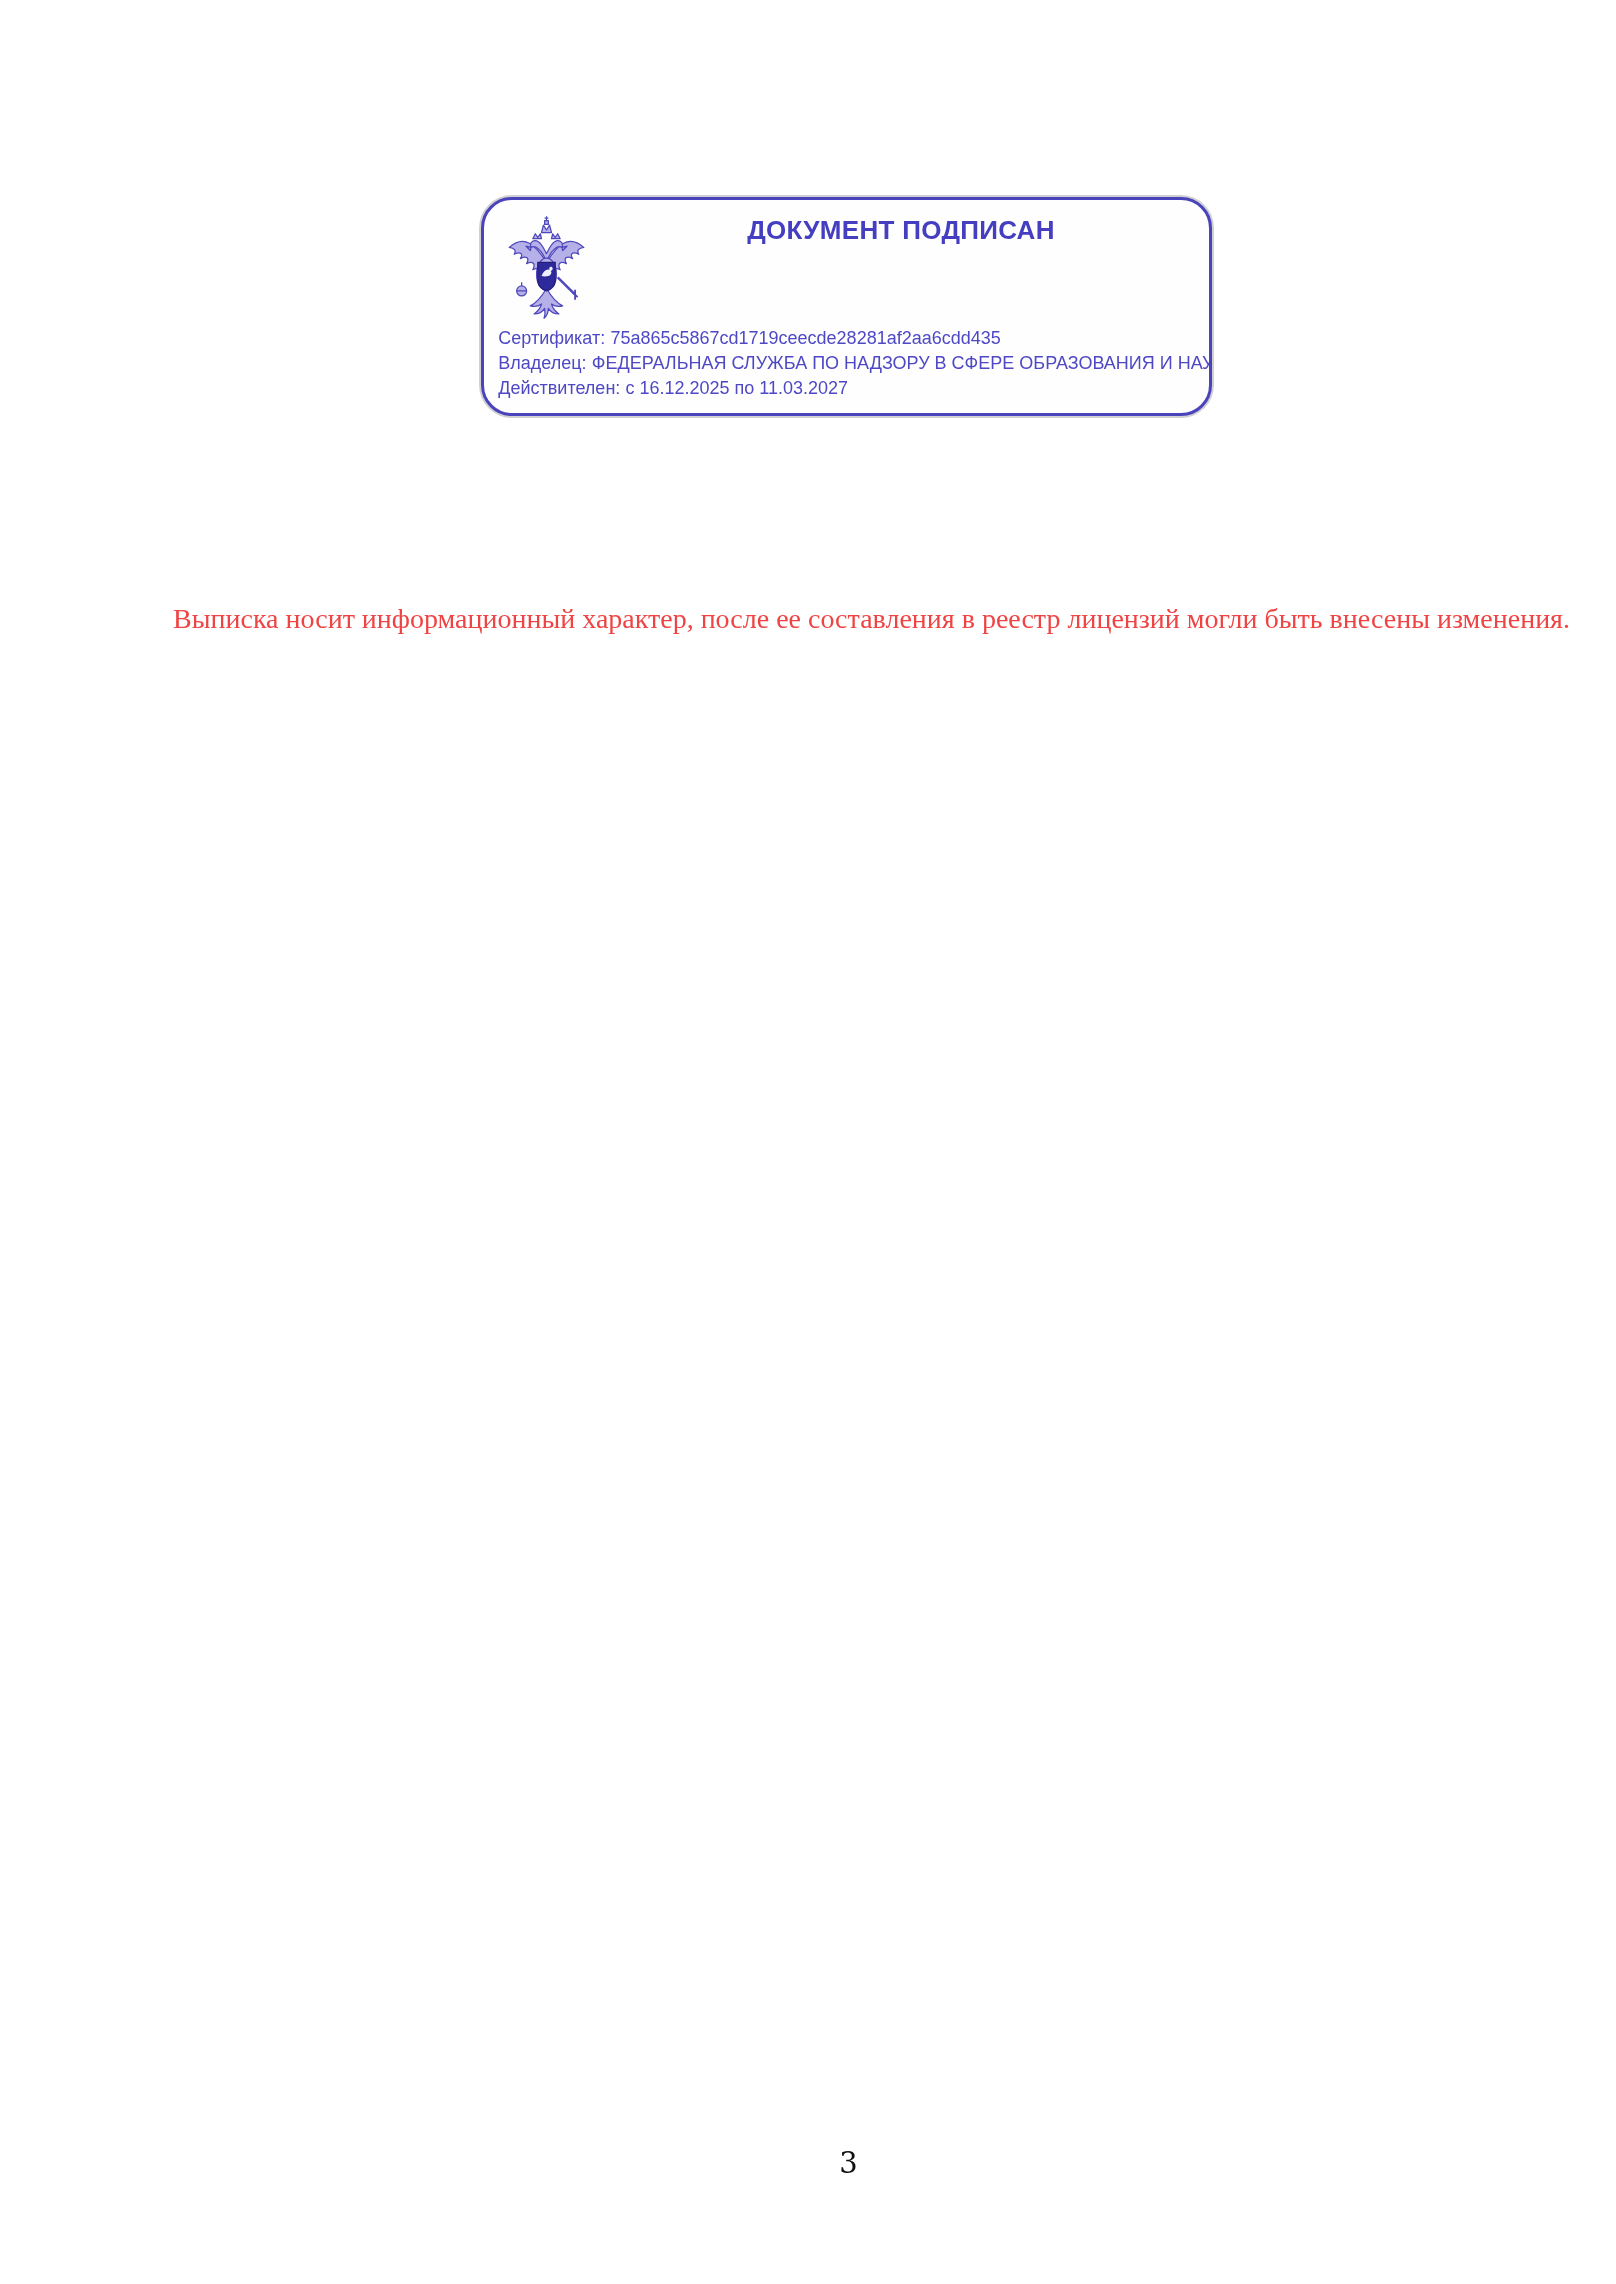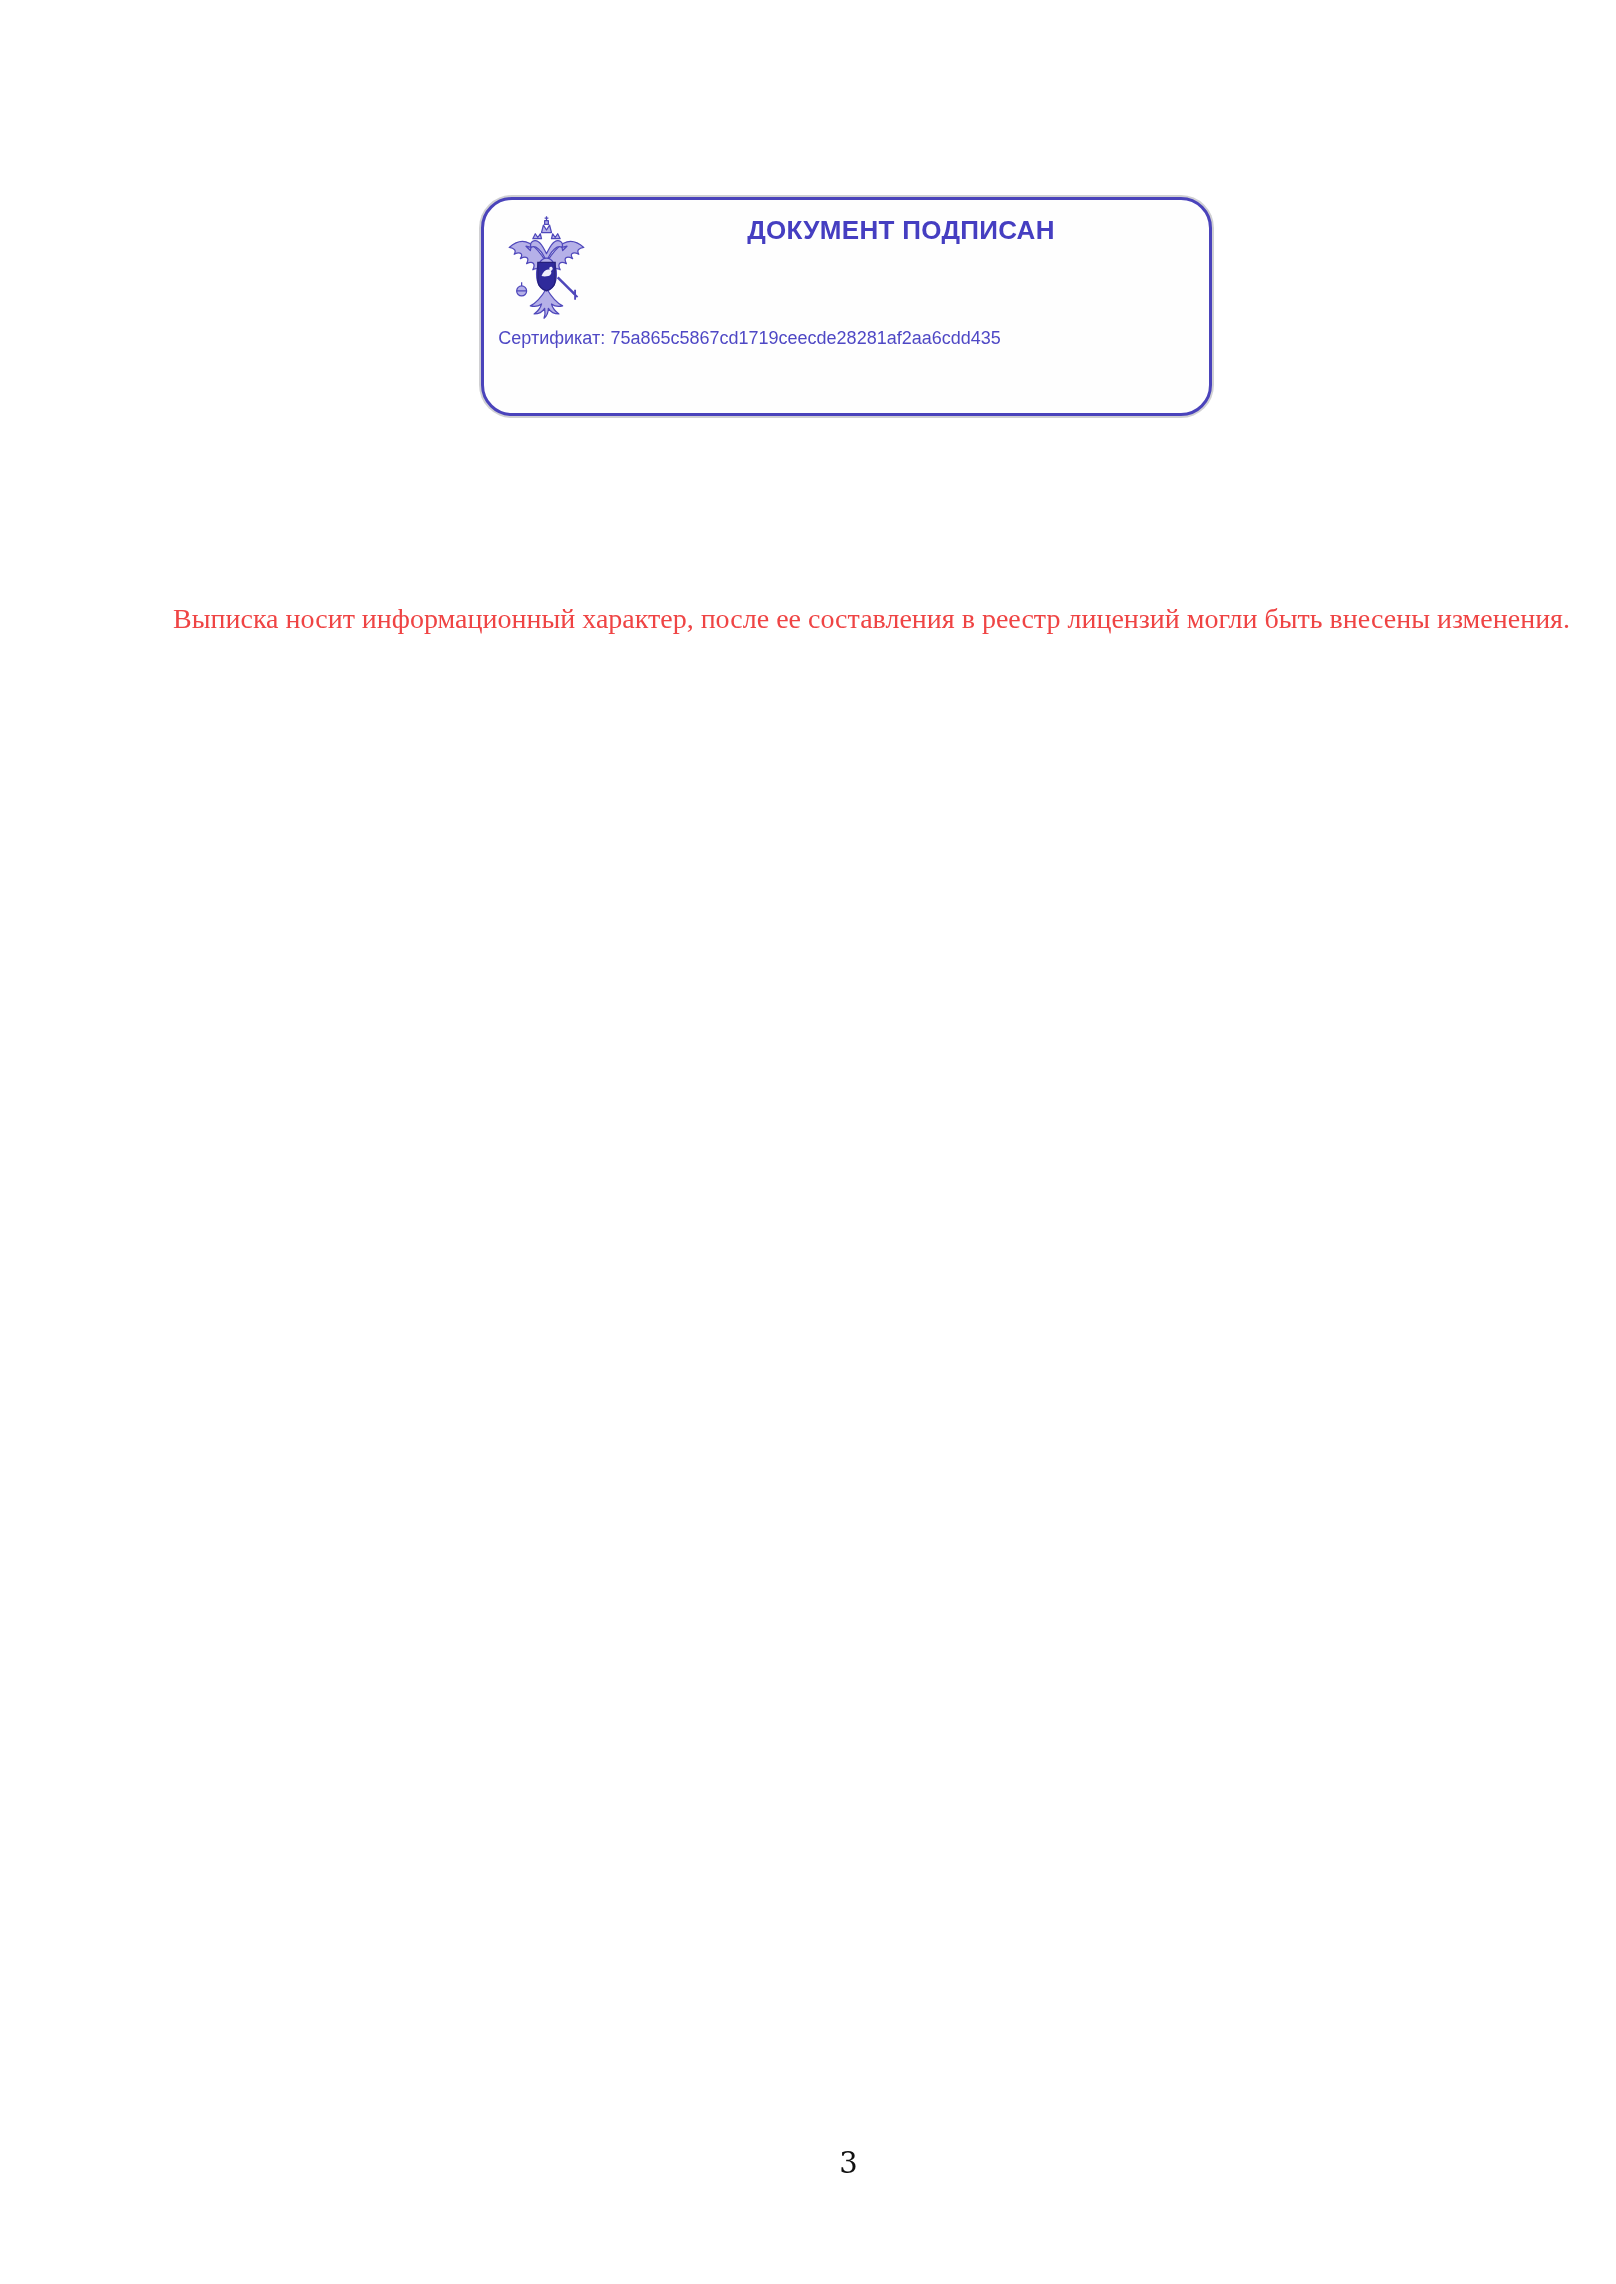--- a/index.html
+++ b/index.html
@@ -134,20 +134,26 @@
     </svg>
 
     <div class="stamp-title">
       <div>ДОКУМЕНТ ПОДПИСАН</div>
     </div>
 
     <div class="stamp-fields">
       <div class="stamp-field">
         <span class="lbl">Сертификат:</span><span>75a865c5867cd1719ceecde28281af2aa6cdd435</span>
       </div>
+      <div class="stamp-field">
+        <span class="lbl">Владелец:</span><span>ФЕДЕРАЛЬНАЯ СЛУЖБА ПО НАДЗОРУ В СФЕРЕ ОБРАЗОВАНИЯ И НАУ</span>
+      </div>
+      <div class="stamp-field">
+        <span class="lbl">Действителен:</span><span>с 16.12.2025 по 11.03.2027</span>
+      </div>
     </div>
   </div>
 
   <div class="disclaimer">Выписка носит информационный характер, после ее составления в реестр лицензий могли быть внесены изменения.</div>
 
   <div class="page-number">3</div>
 
 </div>
 
 

